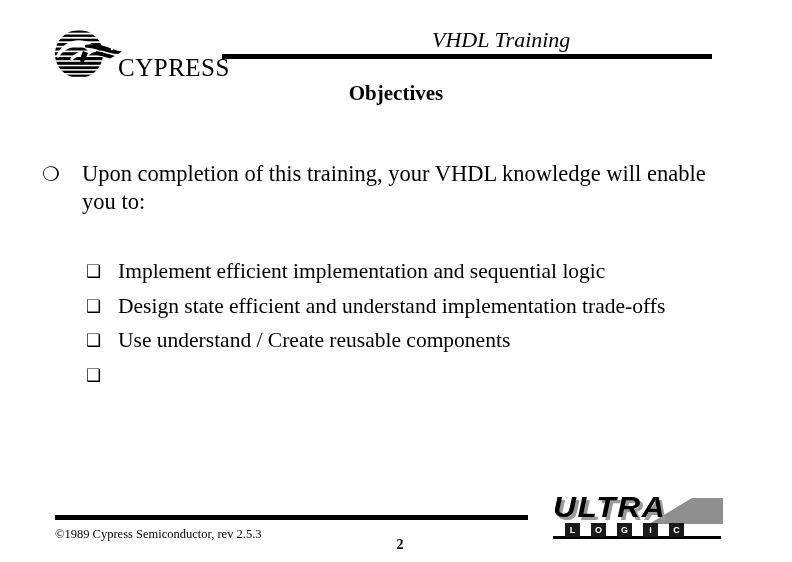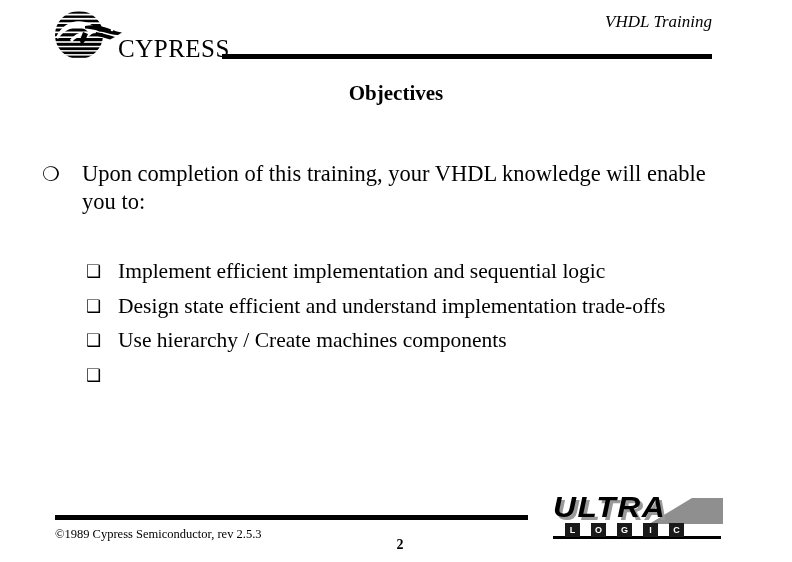--- a/index.html
+++ b/index.html
@@ -16,21 +16,21 @@
     width: 792px;
     height: 562px;
     background: #ffffff;
     overflow: hidden;
   }
 
   
   #header-logo {
     position: absolute;
     left: 52px;
-    top: 10px;
+    top: 29px;
     width: 168px;
     height: 52px;
     text-align: center;
   }
   #cypress-mark {
     position: absolute;
     left: 0px;
     top: 0px;
     width: 78px;
     height: 50px;
@@ -50,26 +50,25 @@
     position: absolute;
     left: 222px;
     top: 54px;
     width: 490px;
     height: 5px;
     background: #000000;
   }
   #header-title {
     position: absolute;
     left: 432px;
-    top: 13px;
+    top: 29px;
     width: 280px;
-    text-align: right;
     font-family: "Liberation Serif", "DejaVu Serif", serif;
     font-style: italic;
-    font-size: 17px;
+    font-size: 22px;
     line-height: 1;
     white-space: nowrap;
   }
 
   
   #slide-title {
     position: absolute;
     left: 0px;
     top: 80px;
     width: 792px;
@@ -299,21 +298,21 @@
         <span class="txt">Implement efficient implementation and sequential logic</span>
       </div>
 
       <div class="lvl2">
         <span class="marker">❑</span>
         <span class="txt">Design state efficient and understand implementation trade-offs</span>
       </div>
 
       <div class="lvl2">
         <span class="marker">❑</span>
-        <span class="txt">Use hierarchy / Create machines components</span>
+        <span class="txt">Use understand / Create reusable components</span>
       </div>
 
       <div class="lvl2">
         <span class="marker">❑</span>
       </div>
 
     </div>
   </div>
 
   <div id="footer-rule"></div>

